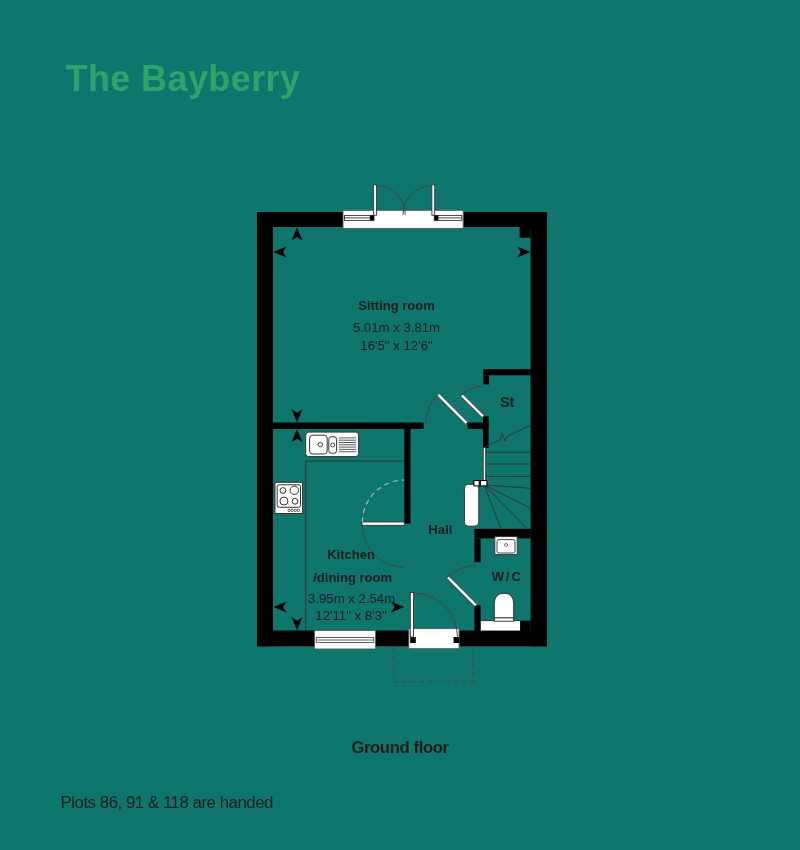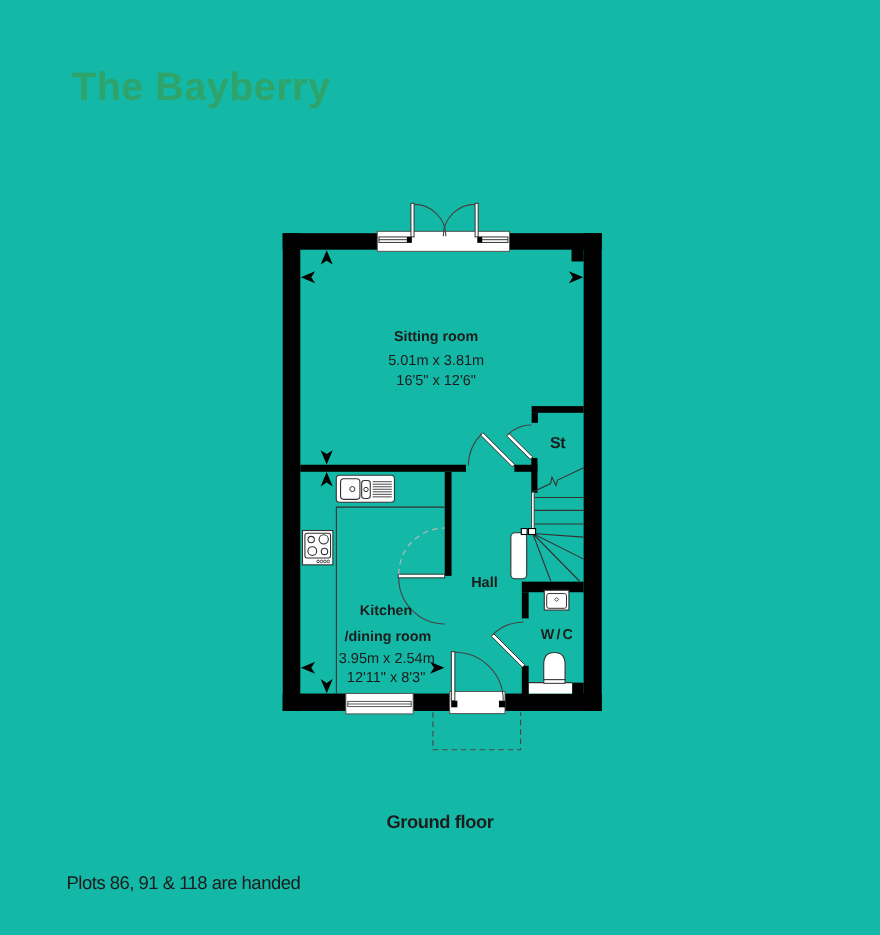--- a/index.html
+++ b/index.html
@@ -1,16 +1,16 @@
 <!DOCTYPE html>
 <html><head>
 <meta charset="utf-8">
 <style>
   html,body{margin:0;padding:0;background:#ffffff;}
-  .page{position:relative;width:800px;height:850px;background:#14b8a6;overflow:hidden;
+  .page{position:relative;width:800px;height:850px;background:#0f766e;overflow:hidden;
         font-family:"Liberation Sans", sans-serif;}
   svg{position:absolute;top:0;left:0;}
 </style>
 </head>
 <body>
 <div class="page">
 <svg width="800" height="850" viewBox="0 0 800 850">
 
   <text x="65.5" y="90.5" font-size="36" font-weight="bold" fill="#2ea46b" letter-spacing="0.4">The Bayberry</text>
 

